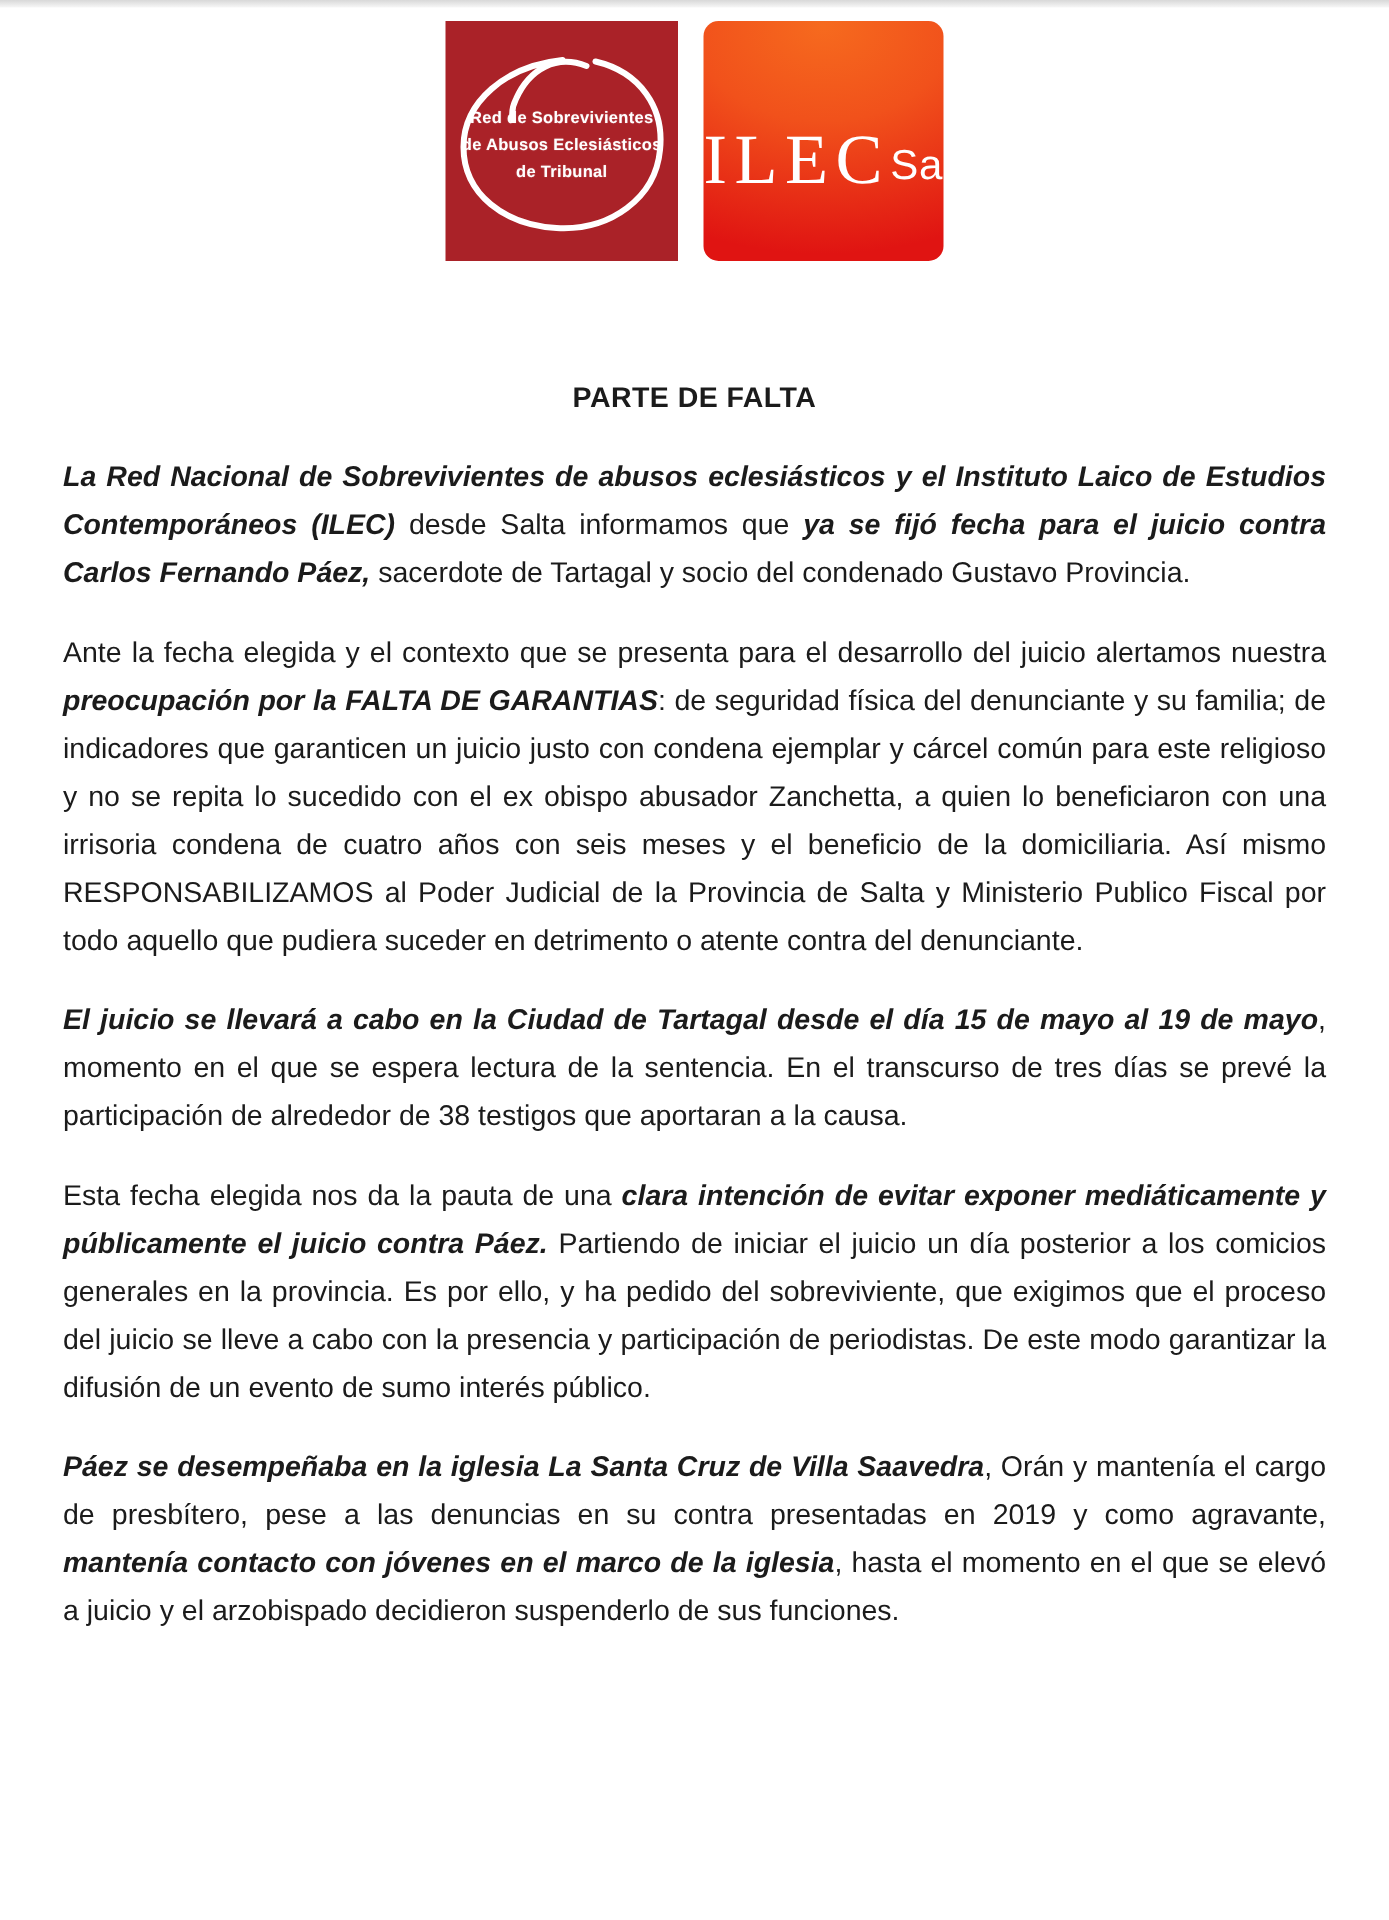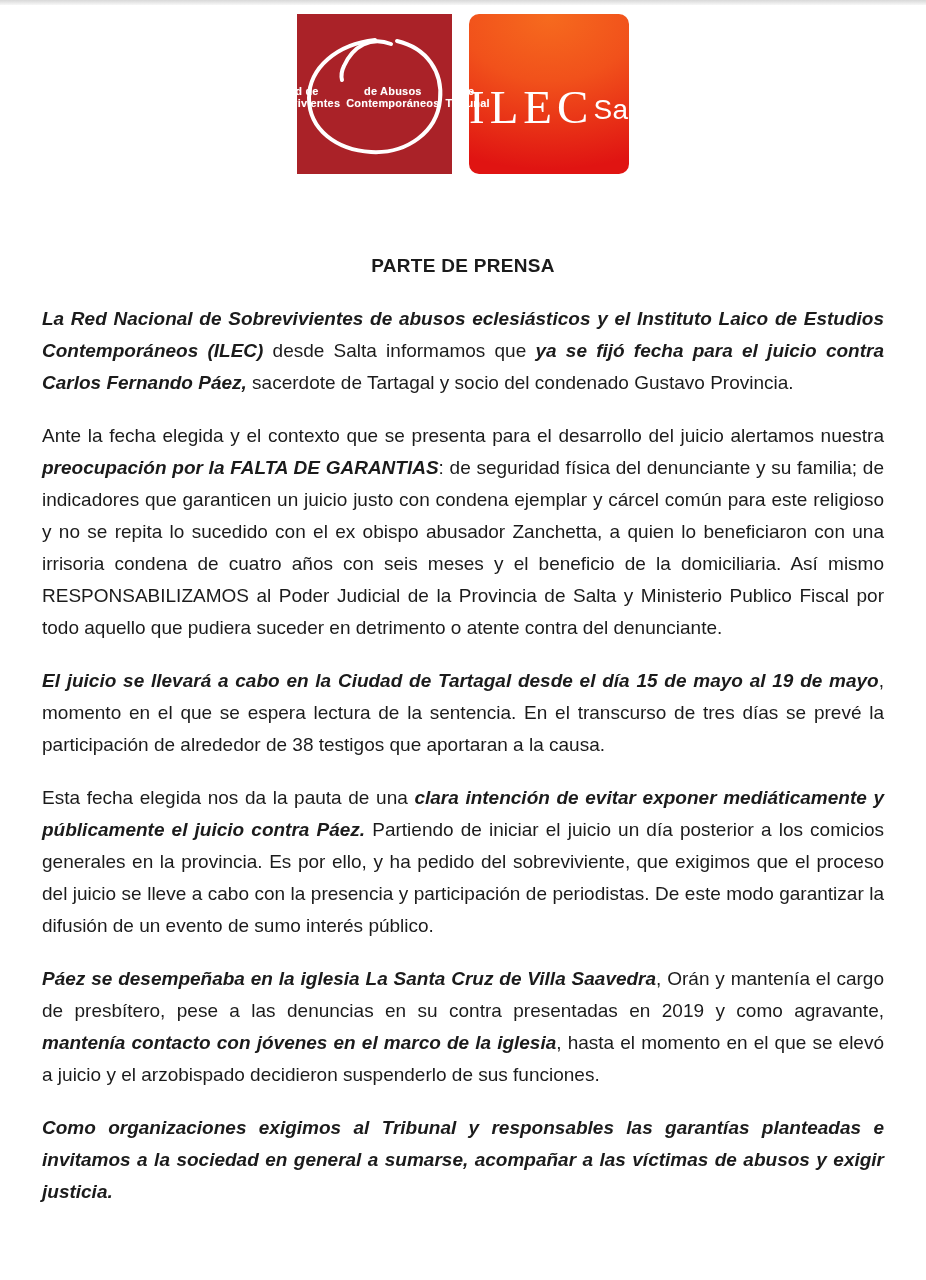--- a/index.html
+++ b/index.html
@@ -37,21 +37,21 @@
     flex: 0 0 auto;
   }
   .logo-red svg {
     position: absolute;
     inset: 0;
   }
   .logo-red-text {
     position: absolute;
     inset: 0;
     display: flex;
-    flex-direction: row;
+    flex-direction: column;
     justify-content: center;
     align-items: center;
     gap: 6px;
     padding-top: 6px;
     color: var(--red-fg, #ffffff);
     font-size: 11px;
     font-weight: bold;
     text-align: center;
     letter-spacing: 0.2px;
     text-shadow: 0 0 1px rgba(255,255,255,0.35);
@@ -116,35 +116,34 @@
 
   <header class="logos">
 
     <div class="logo-red">
       <svg viewBox="0 0 155 160" fill="none" stroke="#ffffff" stroke-width="4" stroke-linecap="round">
         <path d="M 100 27 C 130 34, 146 58, 143 86 C 140 118, 110 140, 74 138 C 40 136, 12 116, 12 84 C 12 54, 40 30, 78 26"></path>
         <path d="M 94 30 C 74 22, 56 32, 47 52 C 44 58, 44 62, 45 66"></path>
       </svg>
       <div class="logo-red-text">
         <span>Red de Sobrevivientes</span>
-        <span>de Abusos Contemporáneos</span>
+        <span>de Abusos Eclesiásticos</span>
         <span>de Tribunal</span>
       </div>
     </div>
 
     <div class="logo-ilec">
       <div class="ilec-acronym">ILEC</div>
       <div class="ilec-subtitle">Salta</div>
     </div>
 
   </header>
 
-  <h1 class="doc-title">PARTE DE PRENSA</h1>
+  <h1 class="doc-title">PARTE DE FALTA</h1>
 
   <main class="body-text">
       <p class="para"><b>La Red Nacional de Sobrevivientes de abusos eclesiásticos y el Instituto Laico de Estudios Contemporáneos (ILEC)</b><span> desde Salta informamos que </span><b>ya se fijó fecha para el juicio contra Carlos Fernando Páez,</b><span>  sacerdote de Tartagal y socio del condenado Gustavo Provincia.</span></p>
       <p class="para"><span>Ante la fecha elegida y el contexto que se presenta para el desarrollo del juicio  alertamos nuestra </span><b>preocupación por la FALTA DE GARANTIAS</b><span>: de seguridad física del denunciante y su familia; de indicadores que garanticen un juicio justo con condena ejemplar y cárcel común para este religioso y no se repita lo sucedido con el ex obispo abusador Zanchetta, a quien lo beneficiaron con una irrisoria condena de  cuatro años con seis meses y el beneficio de la domiciliaria. Así mismo RESPONSABILIZAMOS  al Poder Judicial de la Provincia de Salta y Ministerio Publico Fiscal por todo aquello que pudiera suceder en detrimento o atente contra del denunciante.</span></p>
       <p class="para"><b>El juicio se llevará a cabo en la Ciudad de Tartagal desde el día 15 de mayo al 19 de mayo</b><span>, momento en el que se  espera lectura de la sentencia. En el transcurso de tres días se prevé la participación de alrededor de 38 testigos que aportaran a la causa.</span></p>
       <p class="para"><span>Esta fecha elegida nos da la pauta de una </span><b>clara intención de evitar exponer mediáticamente y públicamente el juicio contra Páez.</b><span> Partiendo de iniciar el juicio un día posterior a los comicios generales en la provincia. Es por ello, y ha pedido del sobreviviente, que exigimos que el proceso del juicio se lleve a cabo con la presencia y participación de periodistas. De este modo garantizar la difusión de un evento de sumo interés público.</span></p>
       <p class="para"><b>Páez se desempeñaba en la iglesia La Santa Cruz de Villa Saavedra</b><span>, Orán y mantenía el cargo de presbítero, pese a las denuncias en su contra presentadas en  2019 y como agravante, </span><b>mantenía contacto con jóvenes en el marco de la iglesia</b><span>, hasta el momento en el que se elevó a juicio y el arzobispado decidieron suspenderlo de sus funciones.</span></p>
-      <p class="para"><b>Como organizaciones  exigimos al Tribunal y responsables  las garantías planteadas e invitamos a la sociedad en general a sumarse, acompañar a las víctimas de abusos y exigir justicia.</b></p>
     </main>
 </div>
 
 </body></html>

